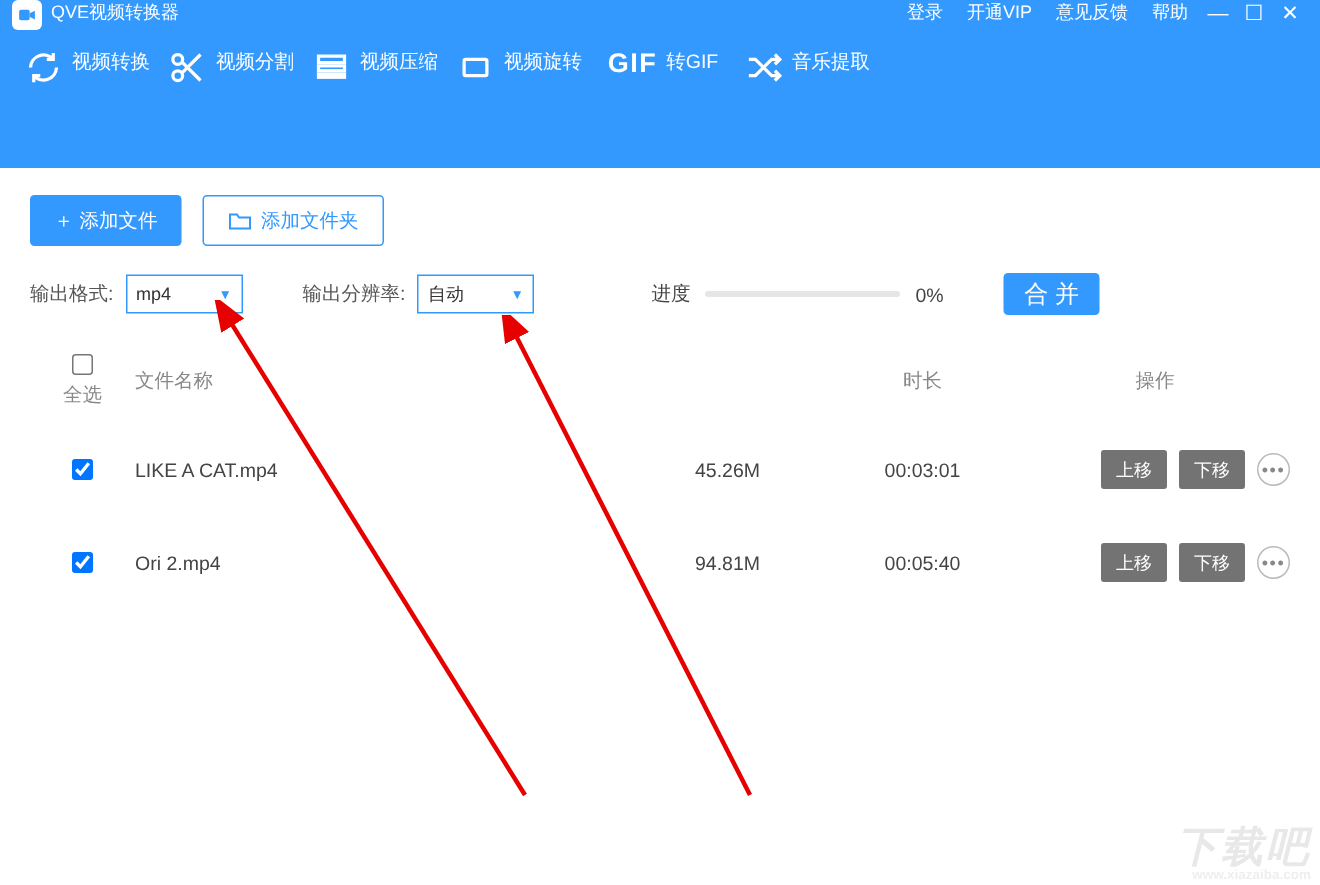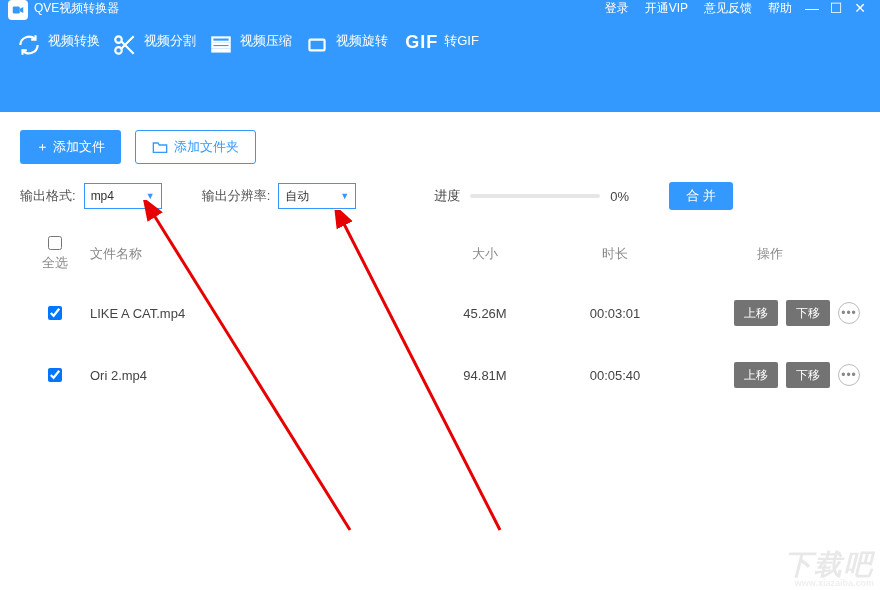--- a/index.html
+++ b/index.html
@@ -23,21 +23,21 @@
 .btn-primary { background: #3399ff; color: #fff; border: none; height: 34px; padding: 0 16px; border-radius: 3px; font-size: 13px; display: flex; align-items: center; gap: 4px; cursor: pointer; }
 .btn-outline { background: #fff; color: #3399ff; border: 1px solid #3399ff; height: 34px; padding: 0 16px; border-radius: 3px; font-size: 13px; display: flex; align-items: center; gap: 6px; cursor: pointer; }
 
 .options { padding: 6px 20px 16px; display: flex; align-items: center; font-size: 13px; color: #444; gap: 8px; }
 .options .lbl { color: #555; }
 .select { border: 1px solid #3399ff; height: 26px; width: 78px; padding: 0 6px; display: flex; align-items: center; justify-content: space-between; font-size: 12px; cursor: pointer; color: #333; }
 .select .tri { color: #3399ff; font-size: 9px; }
 .options .gap { width: 24px; }
 .progress-wrap { display: flex; align-items: center; gap: 10px; margin-left: 70px; }
 .progress-bar { width: 130px; height: 4px; background: #e6e6e6; border-radius: 2px; }
-.btn-merge { background: #3399ff; color: #fff; border: none; width: 64px; height: 28px; border-radius: 3px; font-size: 13px; cursor: pointer; margin-left: 32px; }
+.btn-merge { background: #3399ff; color: #fff; border: none; width: 64px; height: 28px; border-radius: 3px; font-size: 16px; cursor: pointer; margin-left: 32px; }
 
 .table-head { display: flex; align-items: center; padding: 10px 20px; color: #888; font-size: 13px; }
 .col-check { width: 70px; display: flex; align-items: center; gap: 4px; flex-direction: column; }
 .col-name { flex: 1; }
 .col-size { width: 130px; text-align: center; }
 .col-dur { width: 130px; text-align: center; }
 .col-ops { width: 180px; text-align: center; }
 input[type=checkbox] { width: 14px; height: 14px; cursor: pointer; }
 
 .row { display: flex; align-items: center; padding: 18px 20px; font-size: 13px; color: #444; }
@@ -97,20 +97,26 @@
   <div class="navitem">
     <svg viewBox="0 0 24 24" fill="#fff" stroke="none">
         <rect x="5" y="7" width="14" height="10" rx="1"></rect>
       </svg>
     <span>视频旋转</span>
   </div>
   <div class="navitem">
     <span class="giftxt">GIF</span>
     <span>转GIF</span>
   </div>
+  <div class="navitem">
+    <svg viewBox="0 0 24 24">
+        <path d="M3 7h4l10 10h4M3 17h4l10-10h4M19 4l3 3-3 3M19 14l3 3-3 3"></path>
+      </svg>
+    <span>音乐提取</span>
+  </div>
 </div>
 
 <div class="toolbar">
   <button class="btn-primary">
     <span>＋</span>
     <span>添加文件</span>
   </button>
   <button class="btn-outline">
     <svg width="16" height="14" viewBox="0 0 24 20">
         <path d="M2 4h7l2 3h11v11H2z" fill="none" stroke="#3399ff" stroke-width="2"></path>
@@ -138,21 +144,20 @@
   </div>
   <button class="btn-merge">合 并</button>
 </div>
 
 <div class="table-head">
   <div class="col-check">
     <input type="checkbox" style="">
     <span>全选</span>
   </div>
   <div class="col-name">文件名称</div>
-  <div class="col-size">大小</div>
   <div class="col-dur">时长</div>
   <div class="col-ops">操作</div>
 </div>
 
 <div id="rows">
     <div class="row">
       <div class="col-check">
         <input type="checkbox" checked="" style="">
       </div>
       <div class="col-name">LIKE A CAT.mp4</div>

